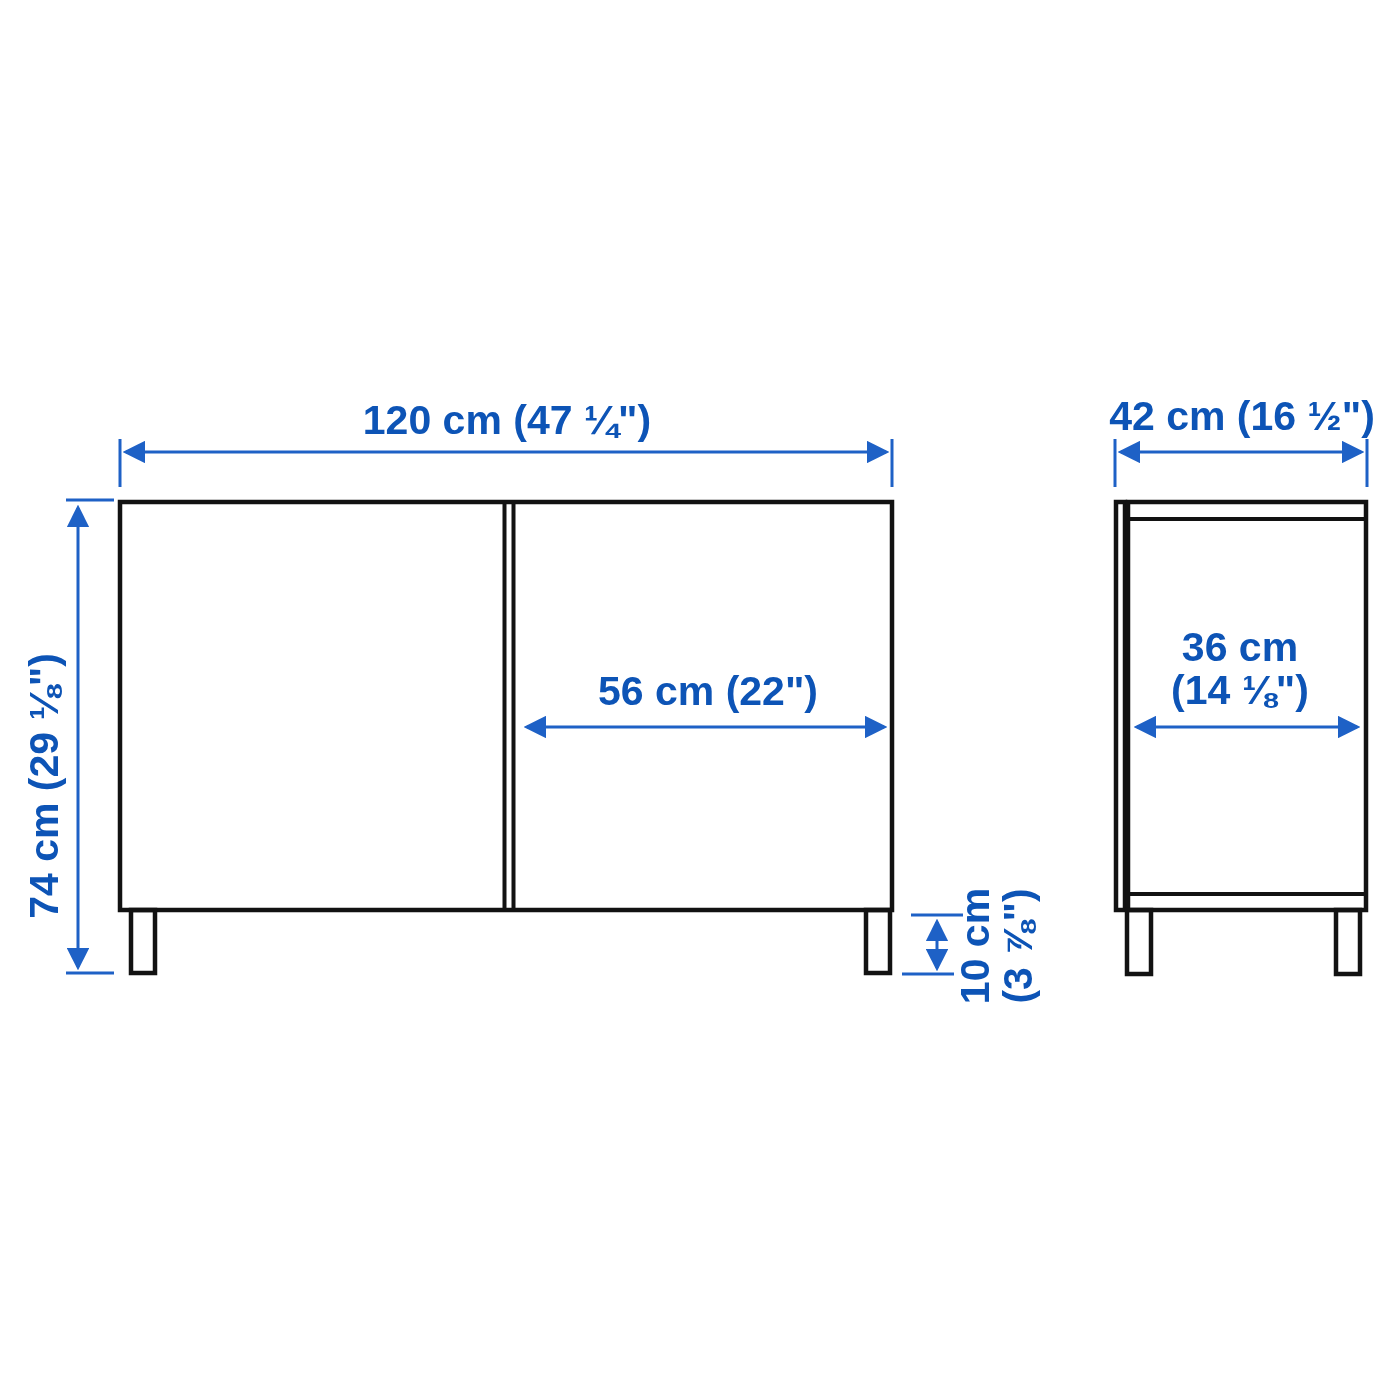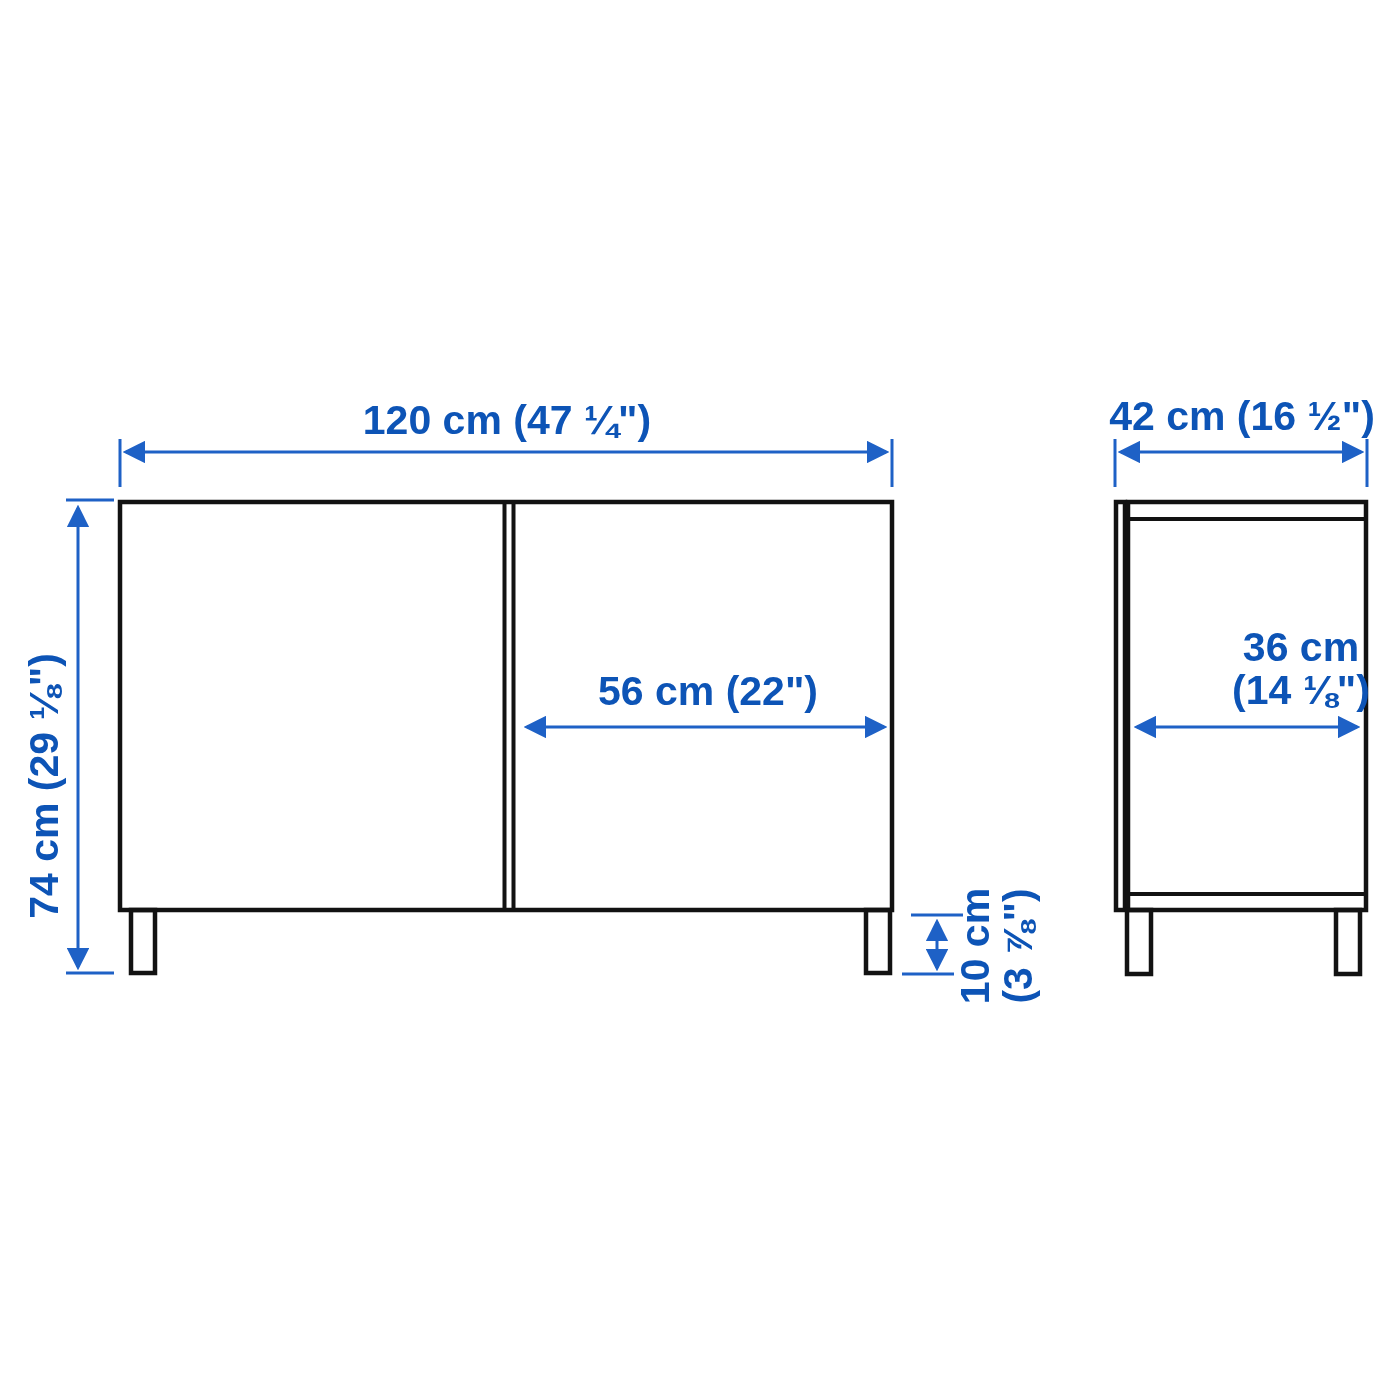--- a/index.html
+++ b/index.html
@@ -95,21 +95,21 @@
   </svg>
 
   <div class="label" style="left:507px; top:420px;">120 cm (47 ¼")</div>
 
   <div class="label" style="left:1242px; top:416px;">42 cm (16 ½")</div>
 
   <div class="label rot" style="left:44px; top:786px;">74 cm (29 ⅛")</div>
 
   <div class="label" style="left:708px; top:691px;">56 cm (22")</div>
 
-  <div class="label" style="left:1301px; top:669px;">
+  <div class="label" style="left:1240px; top:669px;">
     <div>36 cm</div>
     <div>(14 ⅛")</div>
   </div>
 
   <div class="label rot" style="left:997px; top:946px;">
     <div>10 cm</div>
     <div>(3 ⅞")</div>
   </div>
 
 </div>

